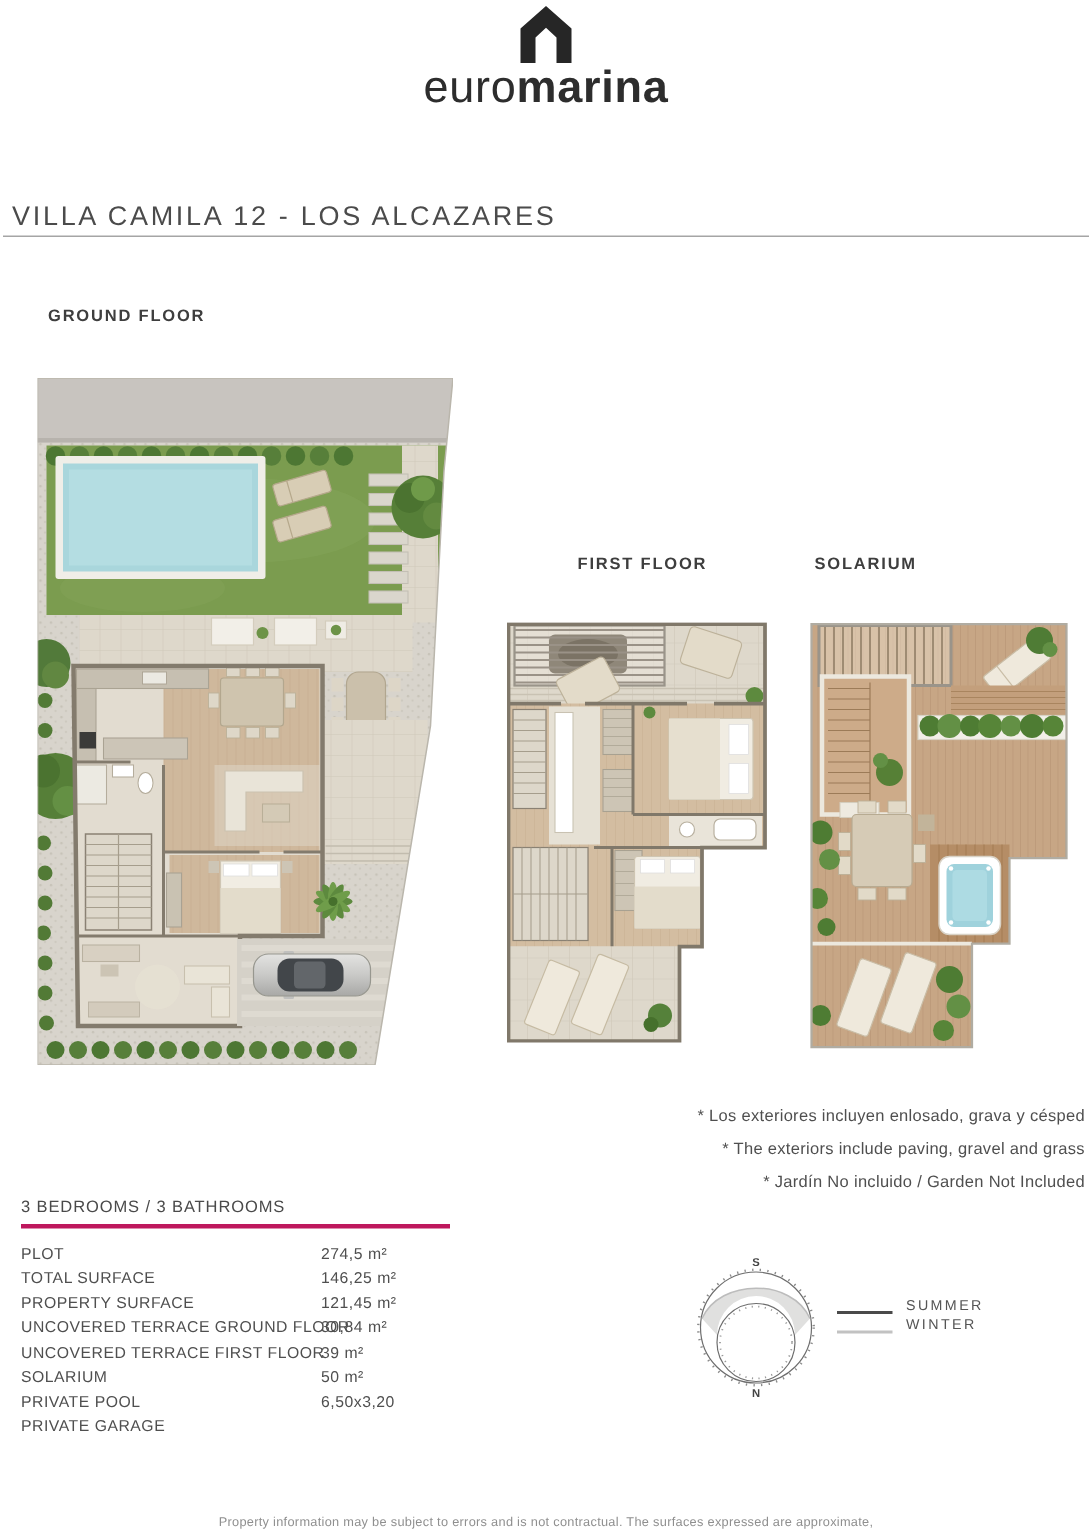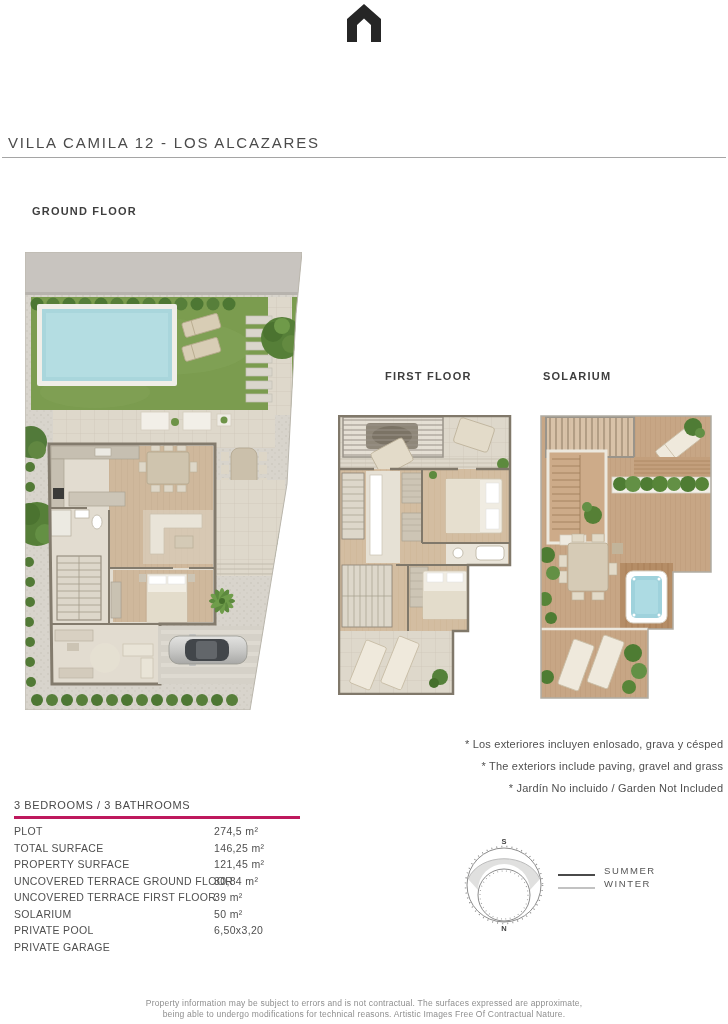--- a/index.html
+++ b/index.html
@@ -8,39 +8,39 @@
     font-family:"Liberation Sans",sans-serif;color:#444;overflow:hidden;
   }
   
   .logo{position:absolute;top:4px;left:0;width:100%;text-align:center;}
   .logo .house{display:block;margin:0 auto;}
   .wordmark{font-size:30px;color:#2d2d2d;letter-spacing:.5px;line-height:30px;margin-top:2px;}
   .wordmark .light{font-weight:normal;}
   .wordmark .bold{font-weight:bold;}
   .tagline{font-size:14px;color:#9a9a9a;letter-spacing:3.5px;margin-top:2px;}
   
-  .title{position:absolute;left:8px;top:134px;font-size:15px;letter-spacing:1.8px;color:#4b4b4b;}
+  .title{position:absolute;left:8px;top:134px;font-size:18px;letter-spacing:1.8px;color:#4b4b4b;}
   .title-rule{position:absolute;left:2px;top:157px;width:724px;border-top:1px solid #a5a5a5;}
   
   .plan-label{position:absolute;font-size:11px;font-weight:bold;letter-spacing:1.2px;color:#3e3e3e;}
   .lbl-ground{left:32px;top:205px;}
   .lbl-first{left:343px;top:370px;padding-left:42px;}
   .lbl-solarium{left:543px;top:370px;}
   .plan{position:absolute;}
   .plan-ground{left:25px;top:252px;}
   .plan-first{left:338px;top:415px;}
   .plan-solarium{left:540px;top:415px;}
   
   .notes{position:absolute;left:465px;top:733px;font-size:11px;color:#4f4f4f;letter-spacing:.2px;text-align:right;}
   .notes div{line-height:22px;white-space:nowrap;}
   
   .specs{position:absolute;left:14px;top:789px;width:286px;}
   .specs-header{font-size:11px;color:#4a4a4a;letter-spacing:.6px;padding-bottom:5px;
     border-bottom:3px solid #be185d;margin-bottom:6px;margin-top:10px;}
-  .spec-row{display:flex;height:16.5px;align-items:flex-start;font-size:10.5px;color:#4f4f4f;letter-spacing:.35px;}
+  .spec-row{display:flex;height:16.5px;align-items:flex-end;font-size:10.5px;color:#4f4f4f;letter-spacing:.35px;}
   .spec-label{width:200px;white-space:nowrap;}
   .spec-value{white-space:nowrap;}
   
   .sun{position:absolute;left:458px;top:835px;}
   .sun-legend{position:absolute;left:558px;top:863px;}
   .legend-row{display:flex;align-items:flex-end;height:13px;}
   .legend-line{width:37px;border-top:2px solid #4a4a4a;margin-right:9px;}
   .legend-line.winter{border-top:2px solid #c2c2c2;}
   .legend-text{font-size:9.5px;letter-spacing:1.6px;color:#555;}
   
@@ -49,20 +49,23 @@
 </style>
 </head>
 <body>
 
 <div class="page">
 
   <div class="logo">
     <svg class="house" width="40" height="38" viewBox="0 0 40 38">
       <path d="M3,38 V15 L20,0 L37,15 V38 H27 V21 L20,14.5 L13,21 V38 Z" fill="#262626"></path>
     </svg>
+    <div class="wordmark">
+      <span class="light">euro</span><span class="bold">marina</span>
+    </div>
   </div>
 
   <div class="title">VILLA CAMILA 12 - LOS ALCAZARES</div>
   <div class="title-rule"></div>
 
   <div class="plan-label lbl-ground">GROUND FLOOR</div>
   <div class="plan-label lbl-first">FIRST FLOOR</div>
   <div class="plan-label lbl-solarium">SOLARIUM</div>
 
   <svg class="plan plan-ground" width="277" height="458" viewBox="0 0 277 458">
@@ -640,16 +643,15 @@
       <span class="legend-text">SUMMER</span>
     </div>
     <div class="legend-row">
       <span class="legend-line winter"></span>
       <span class="legend-text">WINTER</span>
     </div>
   </div>
 
   <div class="footer">
     <div>Property information may be subject to errors and is not contractual. The surfaces expressed are approximate,</div>
-    <div>being able to undergo modifications for technical reasons. Artistic Images Free Of Contractual Nature.</div>
   </div>
 
 </div>
 
 </body></html>

